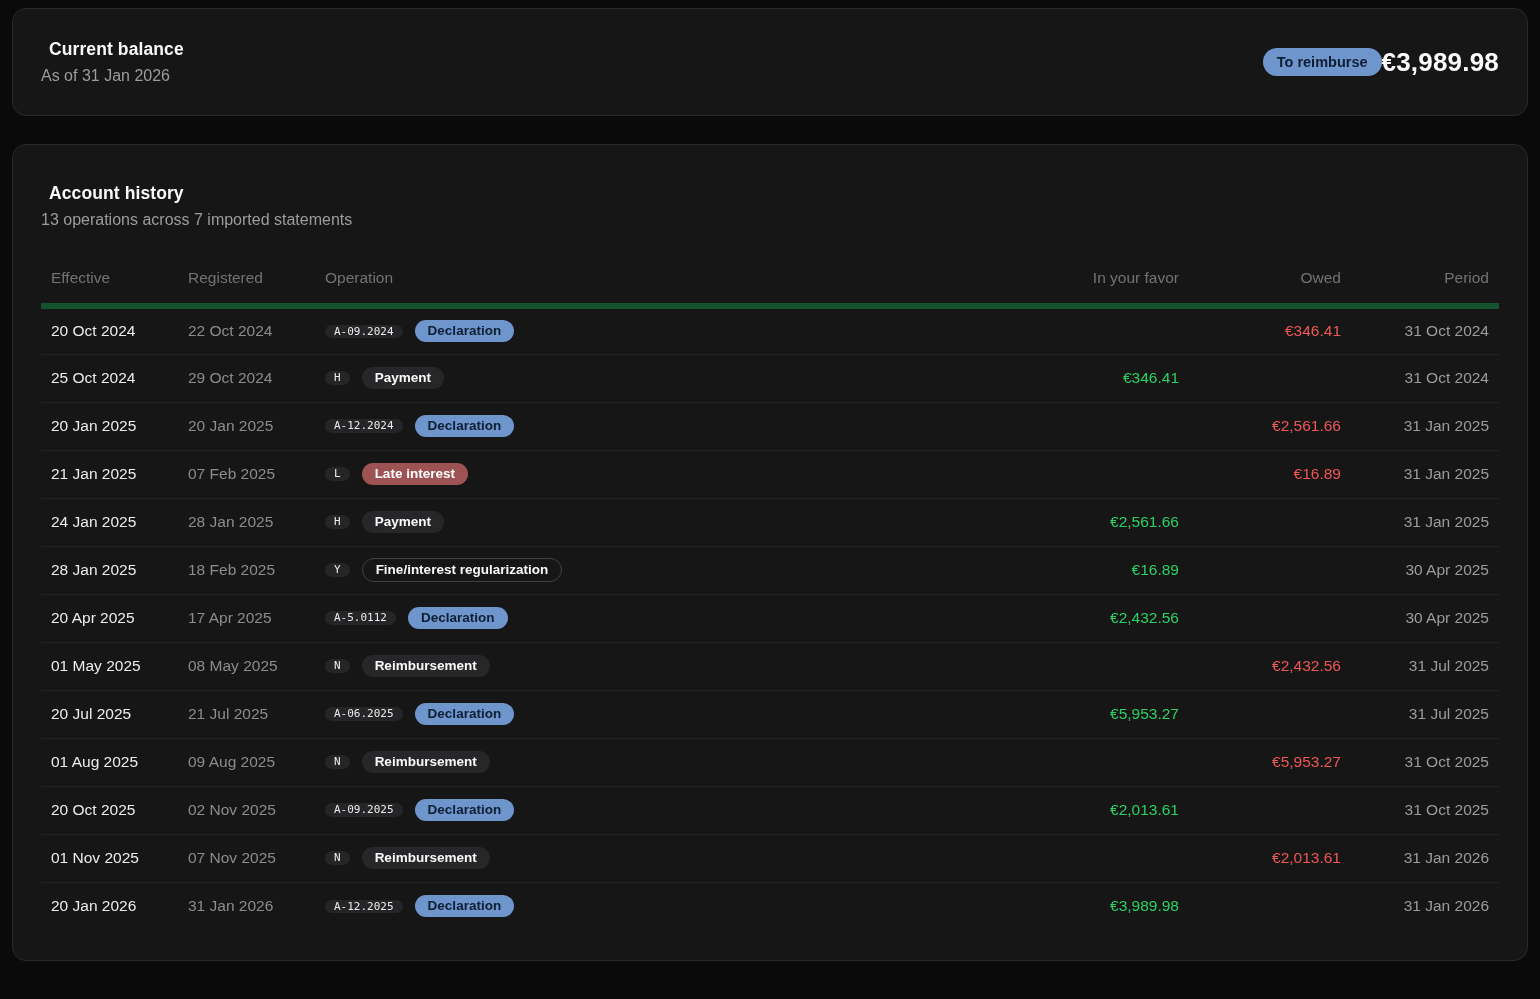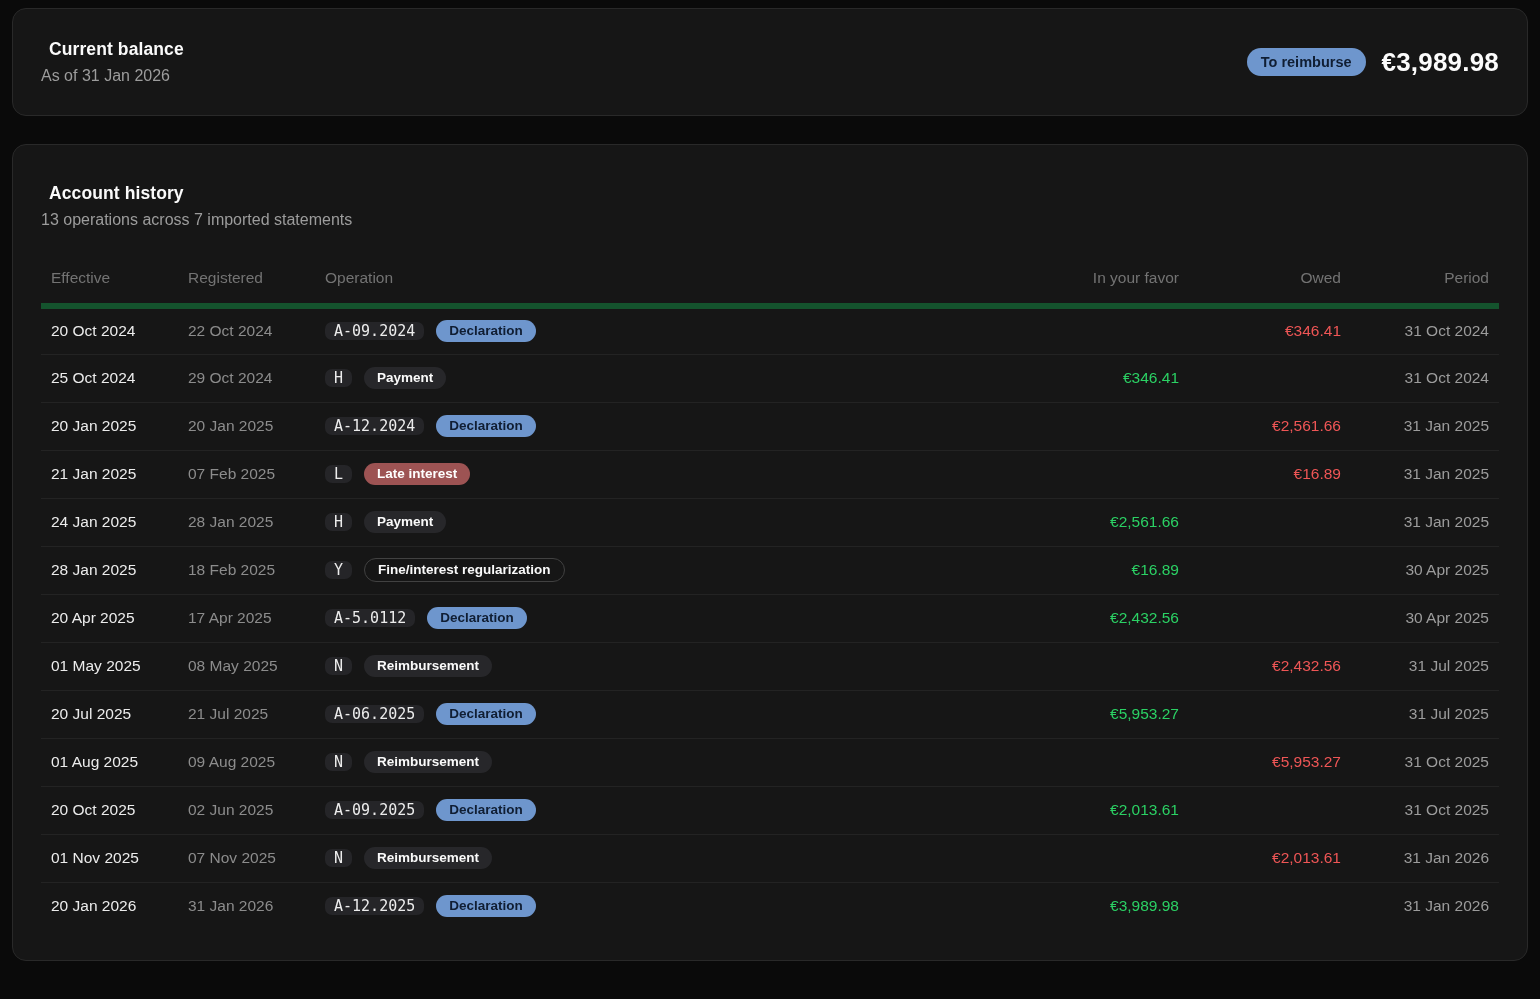--- a/index.html
+++ b/index.html
@@ -31,21 +31,21 @@
     font-weight: 700;
     color: #fafafa;
     letter-spacing: .1px;
     margin-left: 8px;
   }
   .card-subtitle {
     margin-top: 7px;
     font-size: 16px;
     color: #9c9c9c;
   }
-  .balance-right { display: flex; align-items: center; gap: 16px; }
+  .balance-right { display: flex; align-items: center; }
   .balance-amount {
     font-size: 26px;
     font-weight: 700;
     color: #fcfcfc;
     letter-spacing: .2px;
   }
 
   
   .badge {
     display: inline-flex;
@@ -86,21 +86,21 @@
   }
   .code-badge {
     display: inline-flex;
     align-items: center;
     justify-content: center;
     background: #252528;
     color: #ececec;
     border-radius: 7px;
     padding: 0 9px;
     font-family: "DejaVu Sans Mono", monospace;
-    font-size: 15px;
+    font-size: 11px;
     line-height: 1.2;
     white-space: nowrap;
   }
 
   
   .history-card { padding: 38px 28px 30px 28px; }
   .history-table {
     width: 100%;
     margin-top: 40px;
     border-collapse: collapse;
@@ -317,21 +317,21 @@
         <span class="badge badge-neutral">Reimbursement</span>
       </span>
     </td>
     <td class="cell-favor right"></td>
     <td class="cell-owed right">€5,953.27</td>
     <td class="cell-period right">31 Oct 2025</td>
   </tr>
 
   <tr>
     <td class="cell-effective">20 Oct 2025</td>
-    <td class="cell-registered">02 Jun 2025</td>
+    <td class="cell-registered">02 Nov 2025</td>
     <td class="cell-operation">
       <span class="op-wrap">
         <span class="code-badge">A-09.2025</span>
         <span class="badge badge-blue">Declaration</span>
       </span>
     </td>
     <td class="cell-favor right">€2,013.61</td>
     <td class="cell-owed right"></td>
     <td class="cell-period right">31 Oct 2025</td>
   </tr>

